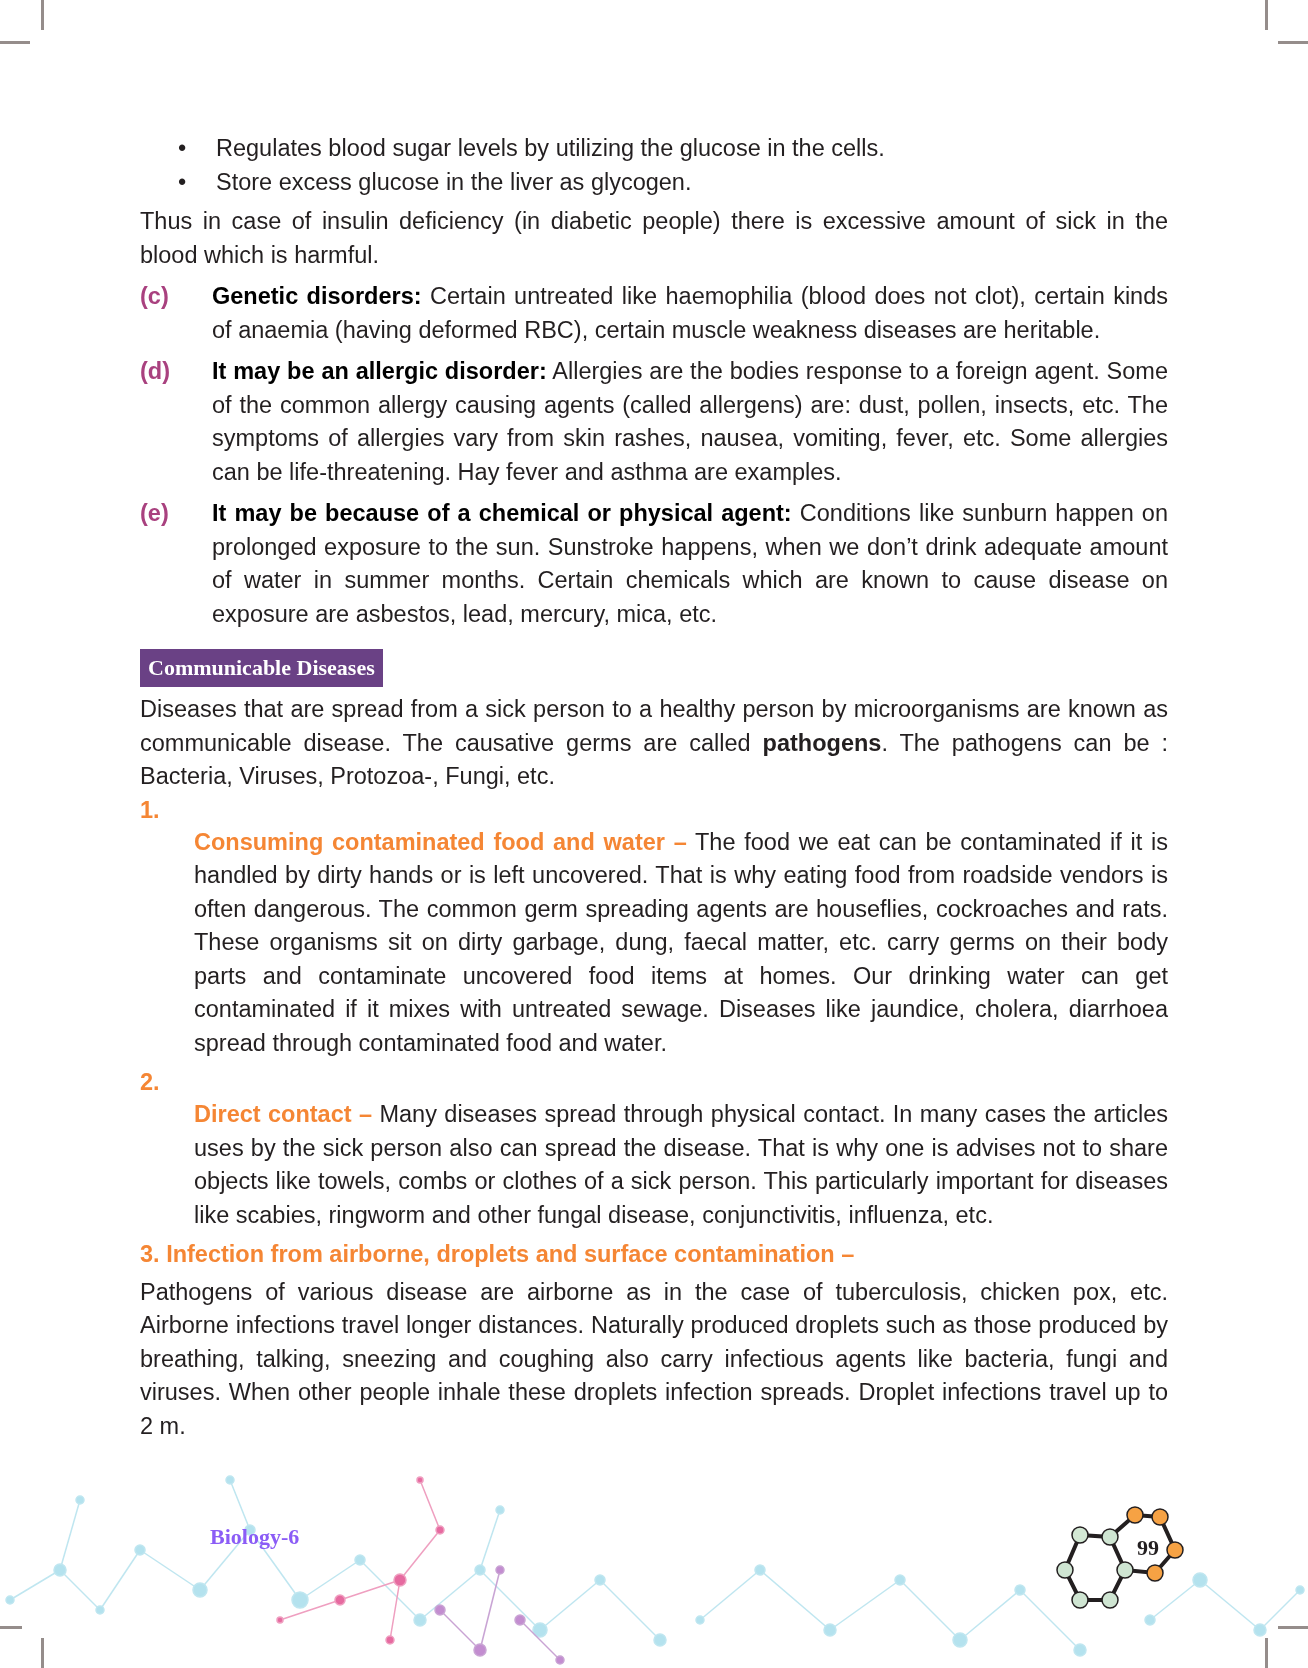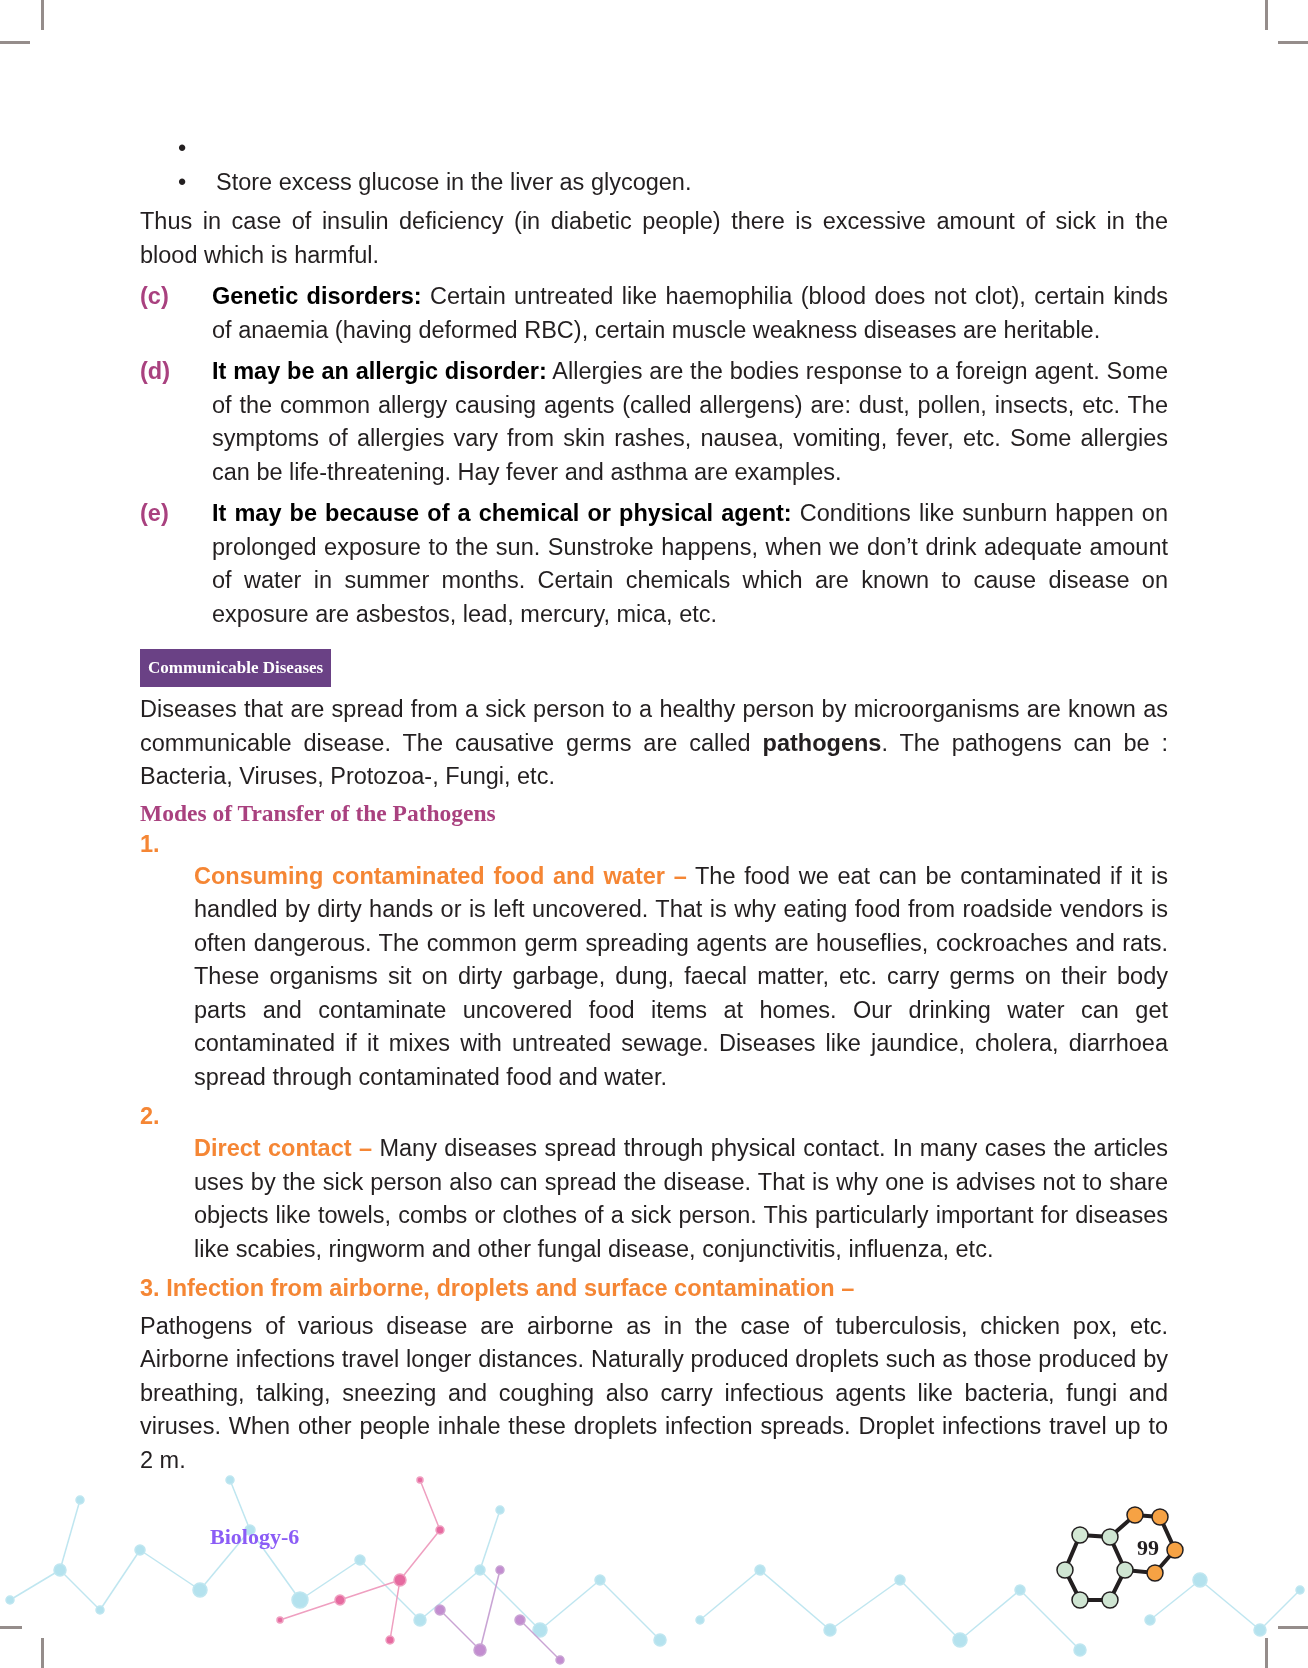--- a/index.html
+++ b/index.html
@@ -9,21 +9,21 @@
   .page-text { position: absolute; left: 140px; width: 1028px; top: 132px; font-size: 23.5px; line-height: 33.5px; }
   .justify { text-align: justify; text-align-last: left; }
   .bullet-row { display: flex; padding-left: 38px; }
   .bullet-row .dot { width: 38px; flex: none; }
   .para { margin-top: 6px; }
   .lettered { display: flex; margin-top: 8px; }
   .lettered .lab { width: 72px; flex: none; color: #a9417f; font-weight: bold; }
   .lettered .body { flex: 1; }
   .magenta { color: #000000; font-weight: bold; }
   .orange { color: #f58634; font-weight: bold; }
-  .section-box { display: inline-block; margin-top: 18px; background: #6a4185; color: #ffffff; font-family: "Liberation Serif", serif; font-weight: bold; font-size: 17px; line-height: 38px; padding: 0 8px 0 8px; }
+  .section-box { display: inline-block; margin-top: 18px; background: #6a4185; color: #ffffff; font-family: "Liberation Serif", serif; font-weight: bold; font-size: 22px; line-height: 38px; padding: 0 8px 0 8px; }
   .subhead { font-family: "Liberation Serif", serif; font-weight: bold; color: #a9417f; font-size: 23.5px; line-height: 30px; margin-top: 4px; }
   .numbered { display: flex; margin-top: 6px; }
   .numbered .lab { width: 54px; flex: none; color: #f58634; font-weight: bold; }
   .numbered .body { flex: 1; margin-top: 32px; }
   .footer-title { position: absolute; left: 210px; top: 1524px; font-family: "Liberation Serif", serif; font-weight: bold; font-size: 22px; color: #8b5cf6; }
   .bg-net { position: absolute; left: 0; top: 1420px; width: 1308px; height: 248px; }
   .hex-badge { position: absolute; left: 1055px; top: 1505px; width: 140px; height: 120px; }
 </style>
 </head>
 <body>
@@ -114,20 +114,21 @@
 
 <div class="crop" style="left:0;top:1626px;width:22px;height:3px;"></div>
 <div class="crop" style="left:41px;top:1638px;width:3px;height:30px;"></div>
 <div class="crop" style="left:1278px;top:1626px;width:30px;height:3px;"></div>
 <div class="crop" style="left:1265px;top:1638px;width:3px;height:30px;"></div>
 
 <div class="page-text">
 
   <div class="bullet-row">
     <span class="dot">•</span>
+    <span>Regulates blood sugar levels by utilizing the glucose in the cells.</span>
   </div>
   <div class="bullet-row">
     <span class="dot">•</span>
     <span>Store excess glucose in the liver as glycogen.</span>
   </div>
 
   <p class="para justify">Thus in case of insulin deficiency (in diabetic people) there is excessive amount of sick in the blood which is harmful.</p>
 
   <div class="lettered">
     <span class="lab">(c)</span>
@@ -139,21 +140,20 @@
   </div>
   <div class="lettered">
     <span class="lab">(e)</span>
     <p class="body justify"><span class="magenta">It may be because of a chemical or physical agent:</span><span> Conditions like sunburn happen on prolonged exposure to the sun. Sunstroke happens, when we don’t drink adequate amount of water in summer months. Certain chemicals which are known to cause disease on exposure are asbestos, lead, mercury, mica, etc.</span></p>
   </div>
 
   <div class="section-box">Communicable Diseases</div>
 
   <p class="para justify"><span>Diseases that are spread from a sick person to a healthy person by microorganisms are known as communicable disease. The causative germs are called </span><b>pathogens</b><span>. The pathogens can be : Bacteria, Viruses, Protozoa-, Fungi, etc.</span></p>
 
-  <div class="subhead">Modes of Transfer of the Pathogens</div>
 
   <div class="numbered" style="margin-top:0">
     <span class="lab">1.</span>
     <p class="body justify"><span class="orange">Consuming contaminated food and water –</span><span>  The food we eat can be contaminated if it is handled by dirty hands or is left uncovered. That is why eating food from roadside vendors is often dangerous. The common germ spreading agents are houseflies, cockroaches and rats. These organisms sit on dirty garbage, dung, faecal matter, etc. carry germs on their body parts and contaminate uncovered food items at homes.  Our drinking water can get   contaminated if it mixes with untreated sewage. Diseases like jaundice, cholera, diarrhoea spread through contaminated food and water.</span></p>
   </div>
   <div class="numbered">
     <span class="lab">2.</span>
     <p class="body justify"><span class="orange">Direct contact –</span><span> Many diseases spread through physical contact. In many cases the articles uses by the sick person also can spread the disease. That is why one is advises not to share objects like towels, combs or clothes of a sick person. This particularly important for diseases like scabies, ringworm and other fungal disease, conjunctivitis, influenza, etc.</span></p>
   </div>
 

